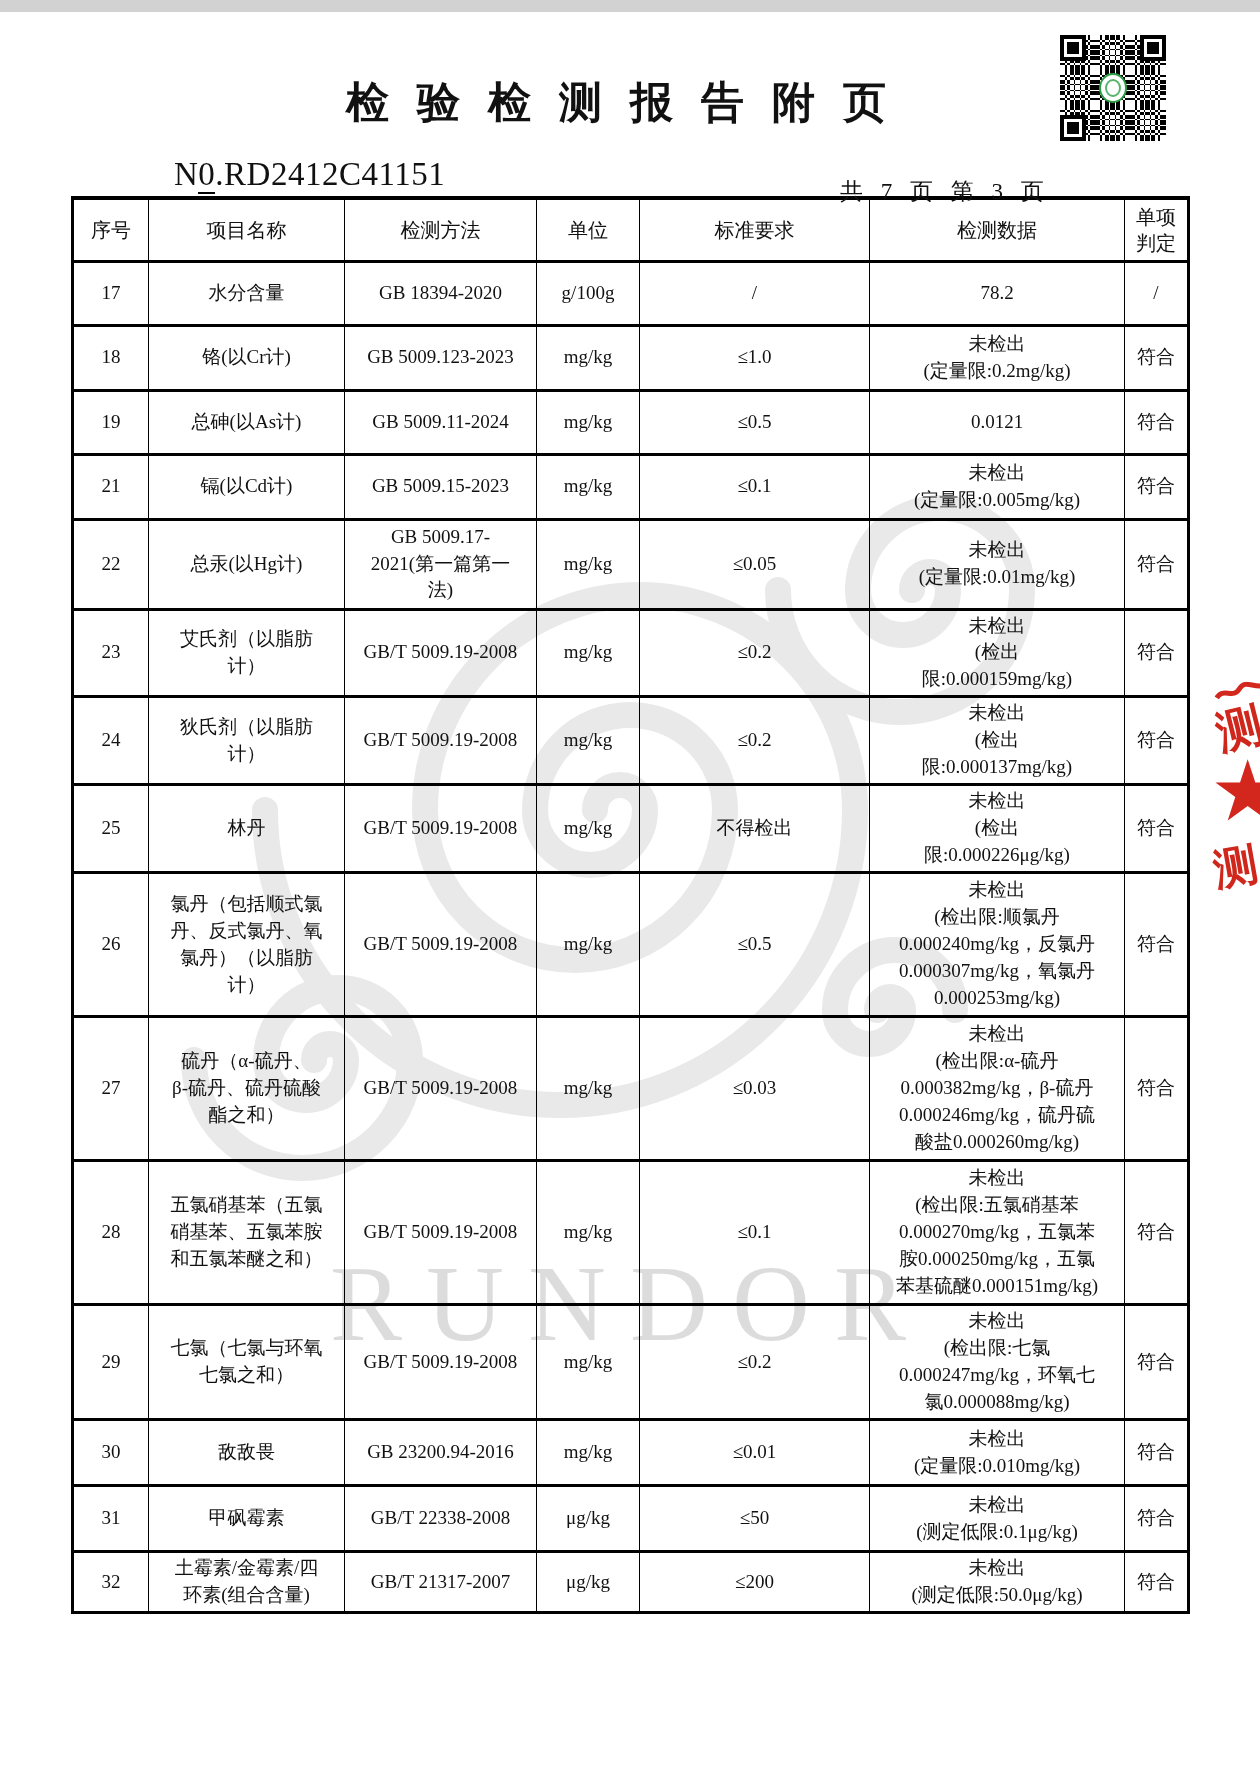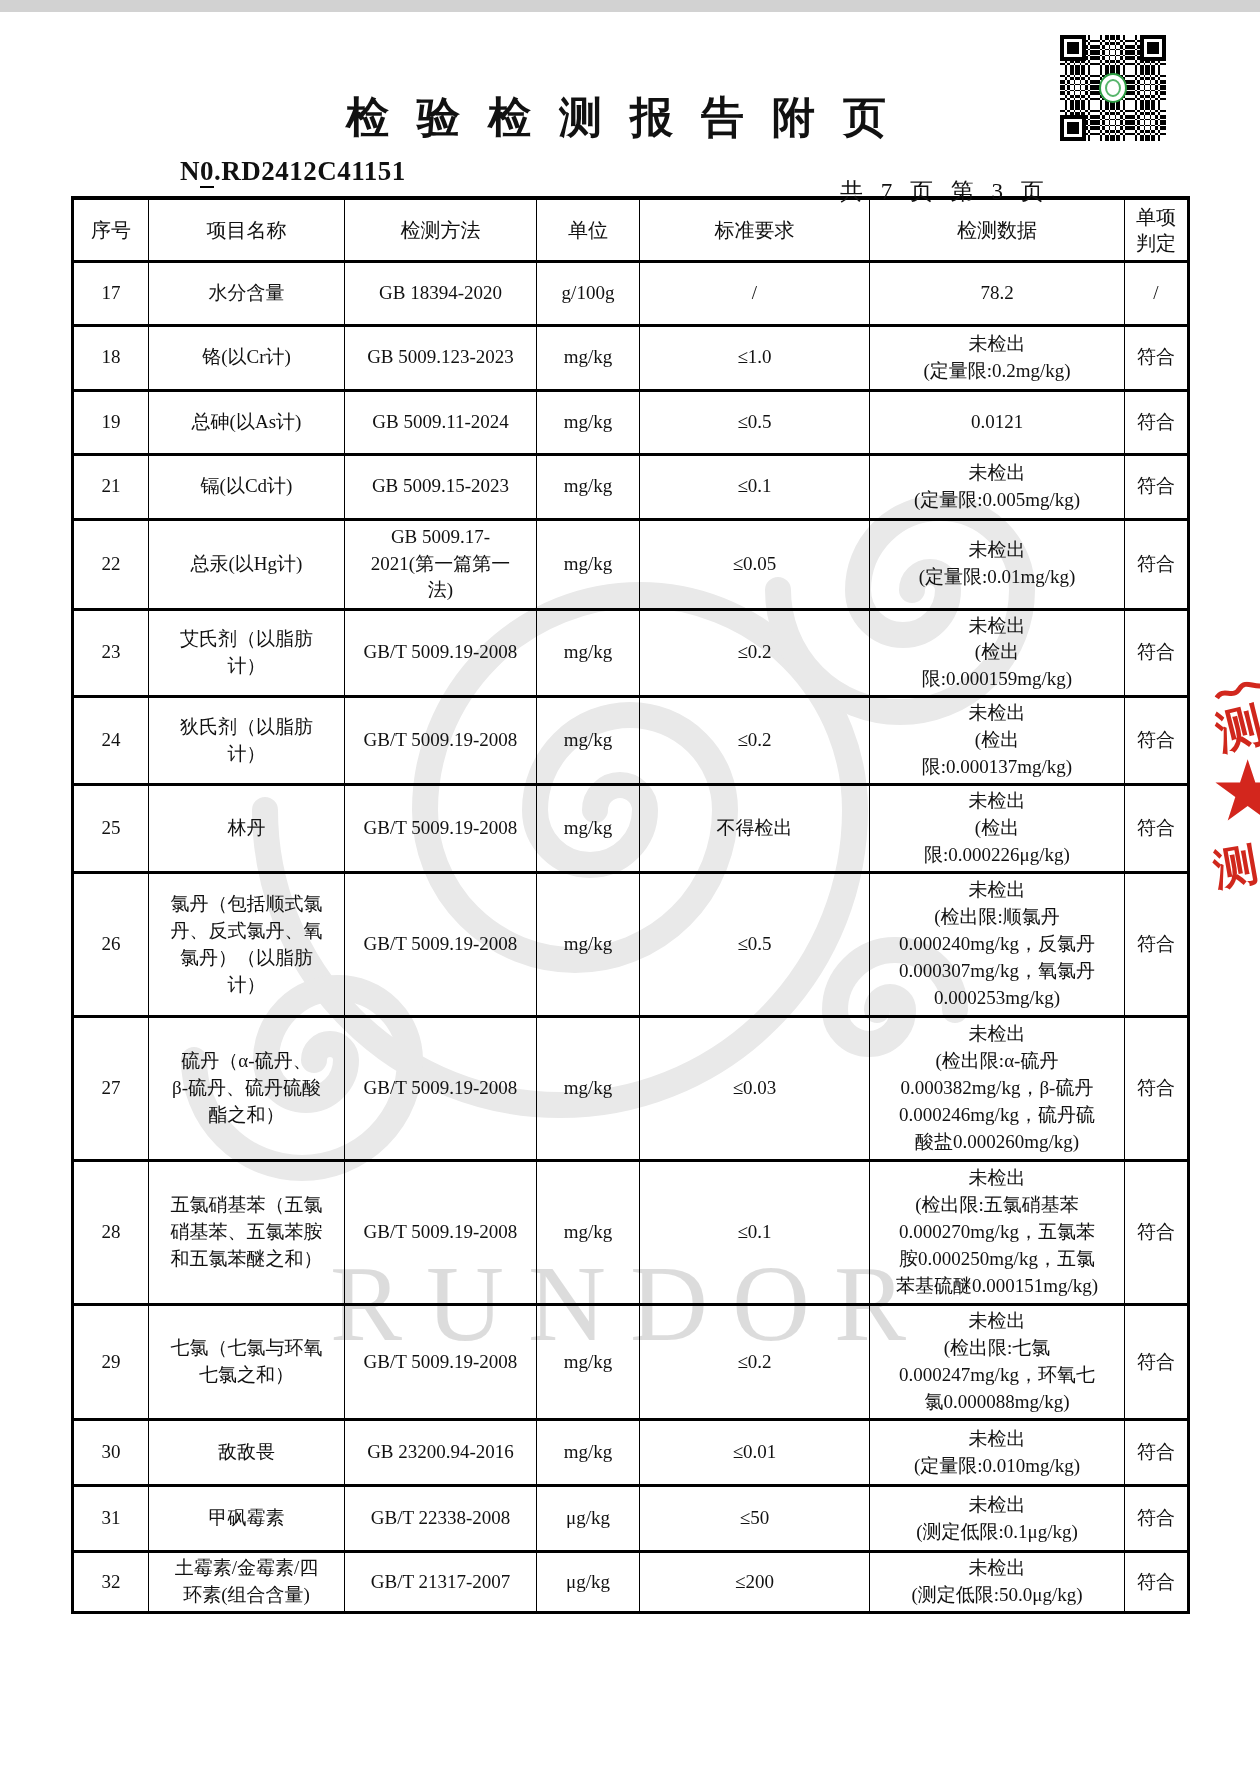--- a/index.html
+++ b/index.html
@@ -6,23 +6,23 @@
   .page{position:relative;width:1260px;height:1770px;background:#ffffff;overflow:hidden;
         font-family:"Liberation Serif","DejaVu Serif",serif;color:#111;}
   .top-strip{position:absolute;left:0;top:0;width:1260px;height:12px;background:#d2d2d2;}
 
   
   .wm-swirl{position:absolute;left:120px;top:420px;width:1000px;height:800px;z-index:0;}
   .wm-text{position:absolute;left:0;top:1242px;width:1260px;text-align:center;z-index:0;
            font-size:108px;letter-spacing:24px;color:#8f8f8f;opacity:.30;font-family:"Liberation Serif",serif;}
 
   
-  .title{position:absolute;left:50%;top:89px;transform:translateX(-50%);margin:0;white-space:nowrap;
+  .title{position:absolute;left:50%;top:74px;transform:translateX(-50%);margin:0;white-space:nowrap;
          font-size:43px;font-weight:600;letter-spacing:28px;z-index:2;}
-  .report-no{position:absolute;left:180px;top:156px;font-size:27px;letter-spacing:.5px;z-index:2;font-weight:bold;}
+  .report-no{position:absolute;left:174px;top:156px;font-size:33px;letter-spacing:.5px;z-index:2;}
   .report-no .u{border-bottom:2px solid #000;}
   .page-info{position:absolute;left:840px;top:160px;font-size:23px;letter-spacing:6px;z-index:2;white-space:nowrap;margin-top:16px;}
 
   
   .qr{position:absolute;left:1058px;top:33px;width:110px;height:110px;z-index:2;background:#fff;}
   .qr-bg{position:absolute;inset:2px;
      background-image:repeating-conic-gradient(#000 0% 25%, #fff 0% 50%),
                       repeating-conic-gradient(#fff 0% 25%, #000 0% 50%);
      background-size:10px 10px,14px 14px;background-blend-mode:difference;}
   .qr .f{position:absolute;width:26px;height:26px;border:4px solid #000;background:#fff;box-sizing:border-box;}

